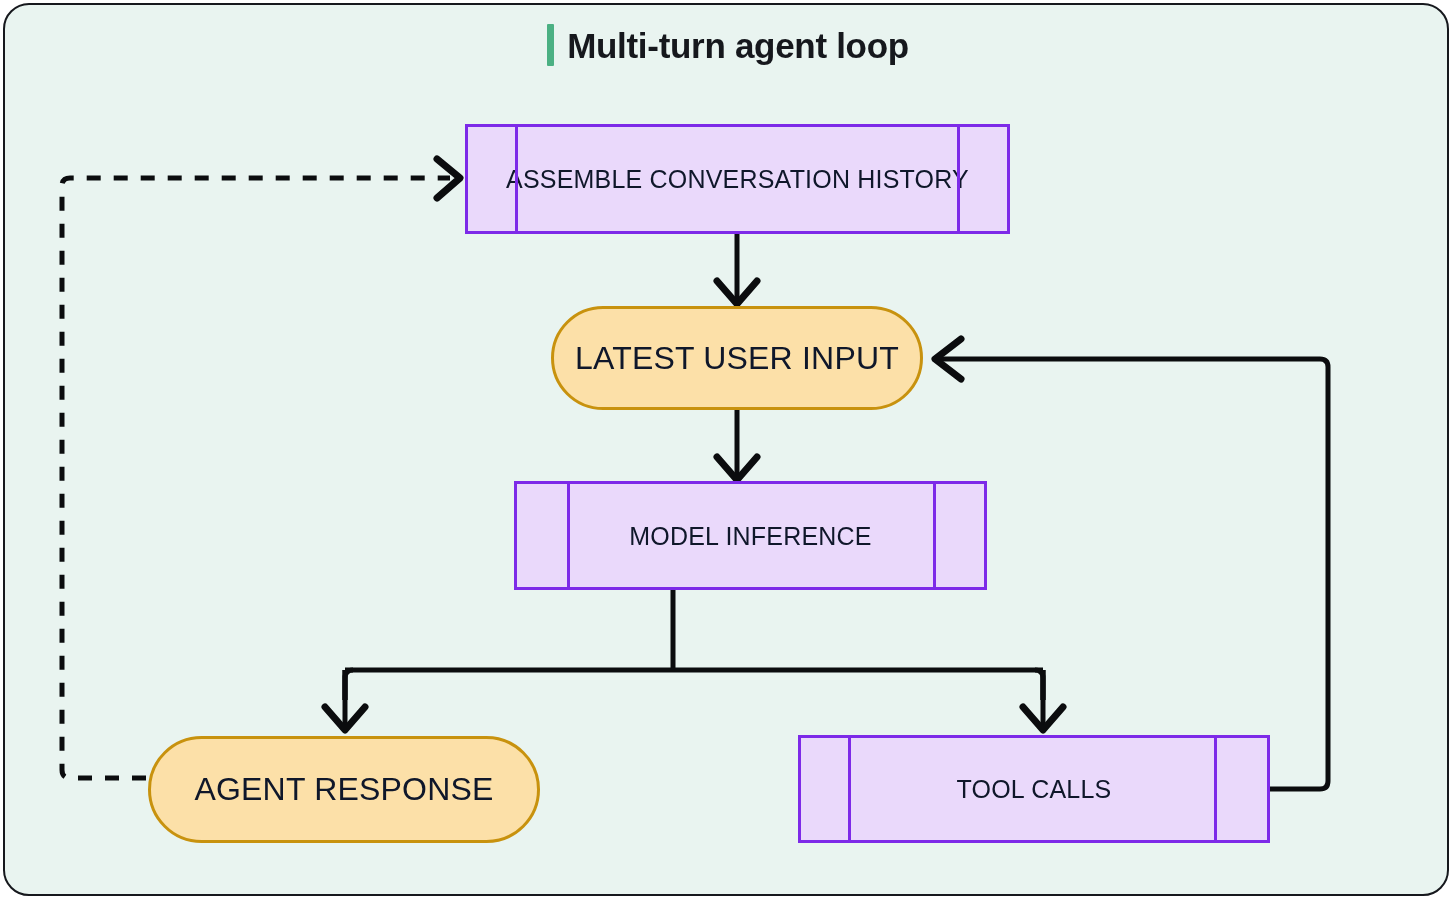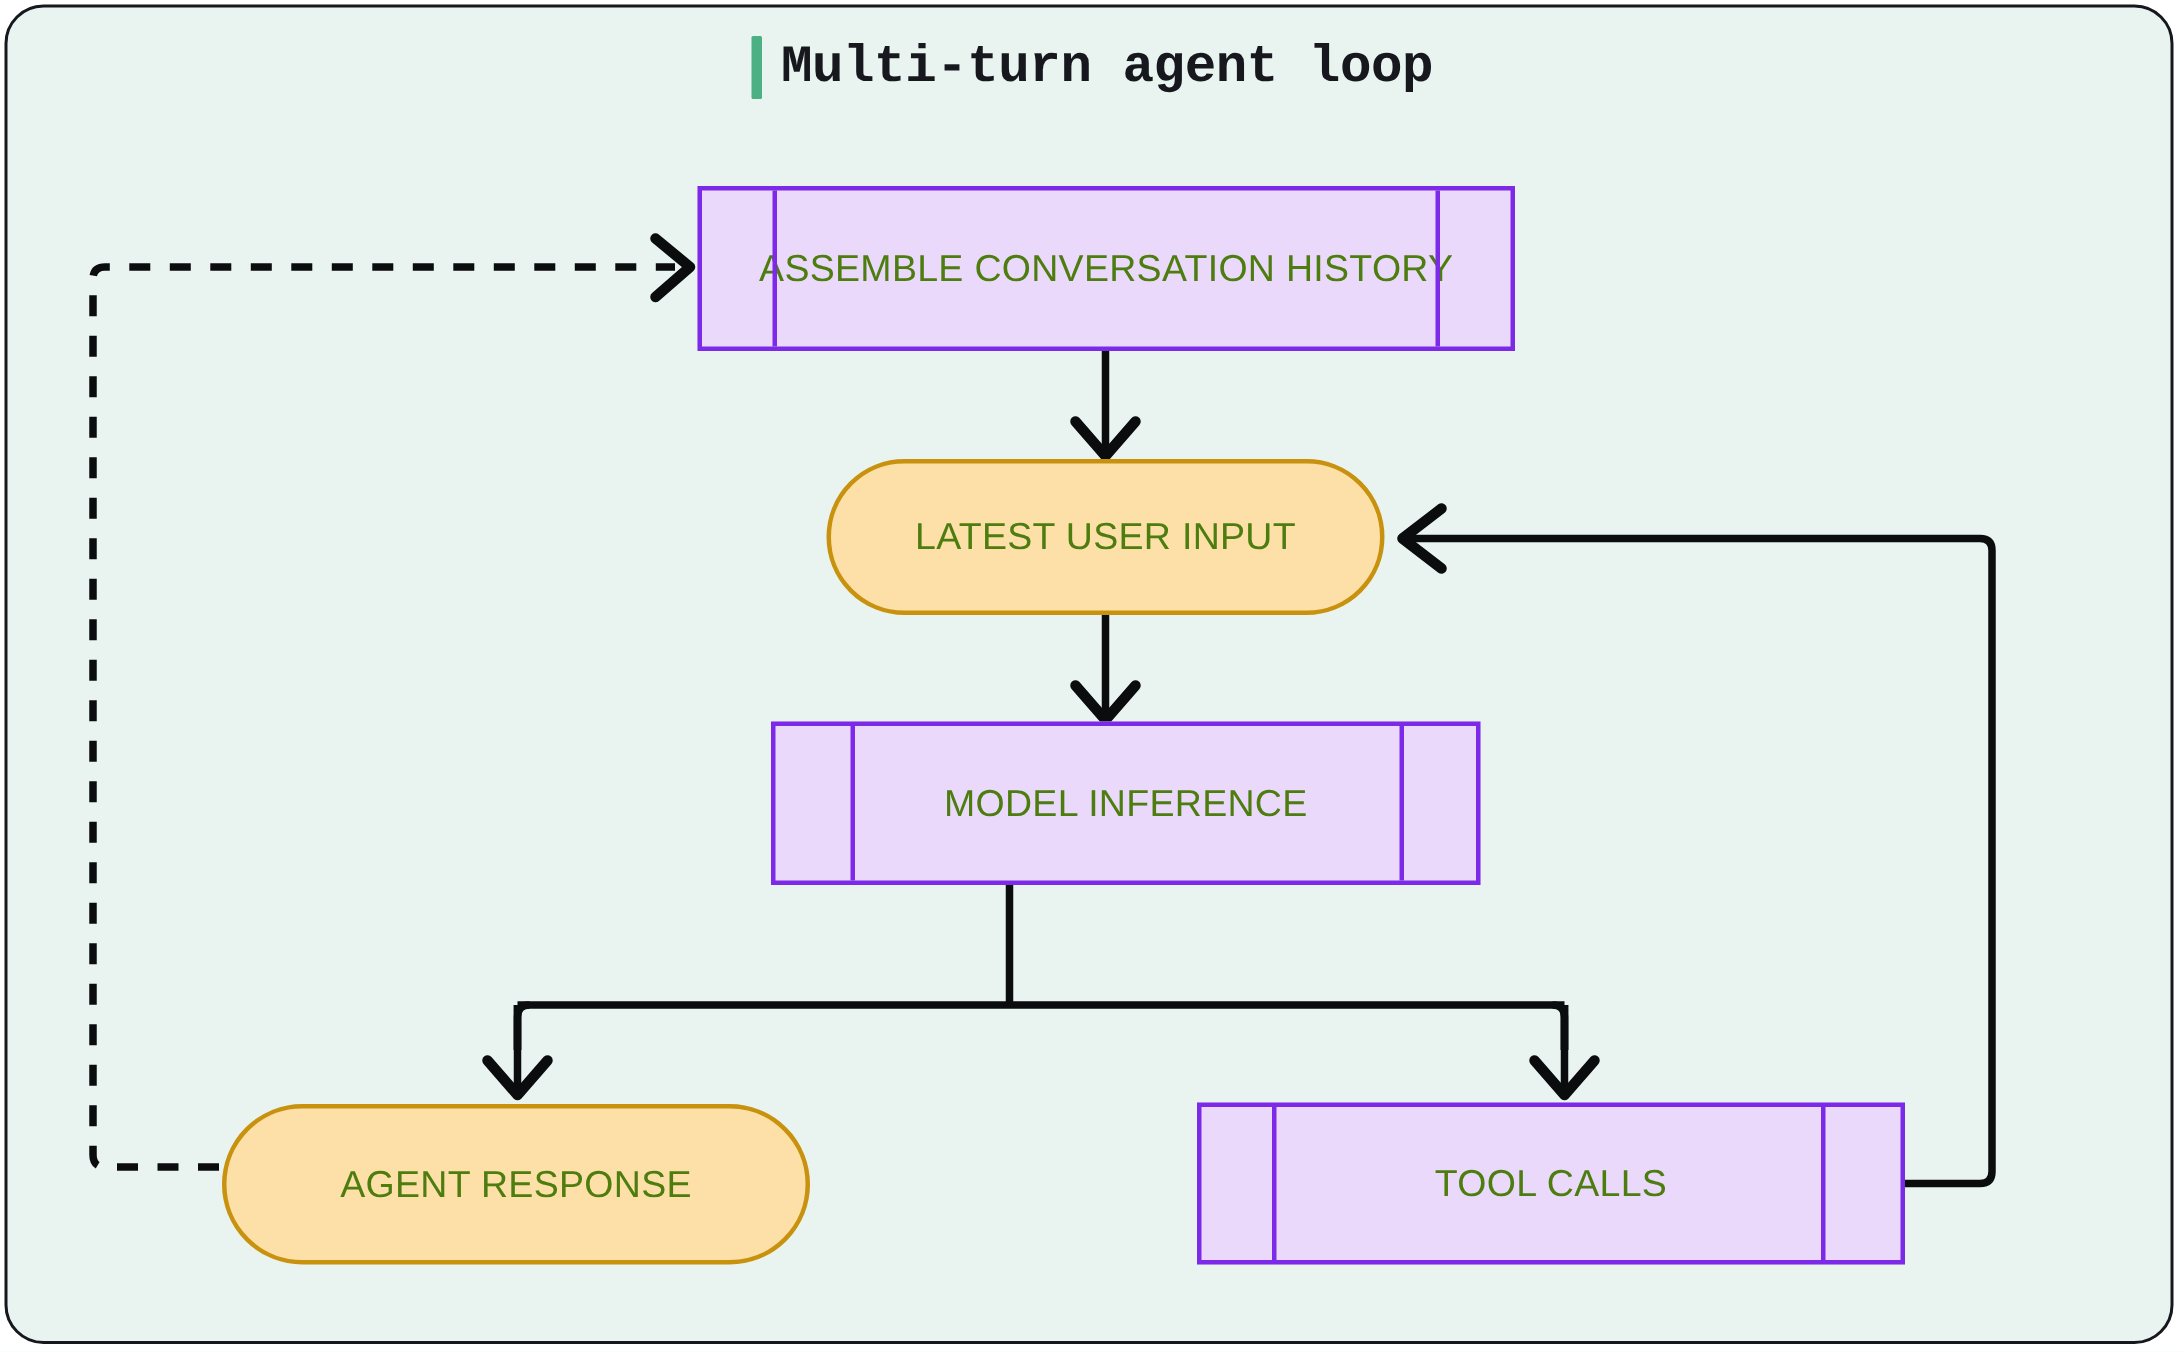--- a/index.html
+++ b/index.html
@@ -31,21 +31,20 @@
   
   .title-wrap {
     position: absolute;
     left: 0;
     top: 24px;
     width: 1456px;
     display: flex;
     justify-content: center;
     align-items: center;
     gap: 13px;
-    font-family: Liberation Mono, monospace;
   }
   .title-bar {
     width: 7px;
     height: 42px;
     background: #4bb083;
     border-radius: 1px;
     flex: none;
   }
   .title-text {
     font-size: 35px;
@@ -67,21 +66,21 @@
   .node {
     position: absolute;
     box-sizing: border-box;
     display: flex;
     align-items: center;
     justify-content: center;
     text-align: center;
   }
   .node-label {
     font-size: 25px;
-    color: #4d7c0f;
+    color: #0f172a;
     line-height: 1.2;
     letter-spacing: 0.2px;
     padding: 0 10px;
     text-align: right;
   }
   
   .subroutine {
     background: #ead9fb;
     border: 3px solid #7d2ae8;
   }
@@ -91,21 +90,21 @@
     bottom: 0;
     width: 0;
     border-left: 3px solid #7d2ae8;
   }
   
   .terminator {
     background: #fce0a8;
     border: 3.5px solid #c8920e;
     border-radius: 999px;
   }
-  .terminator .node-label { font-size: 25px; }
+  .terminator .node-label { font-size: 32px; }
 </style>
 </head>
 <body>
 
 <div id="canvas">
 
   <div class="frame"></div>
 
   <div class="title-wrap">
     <div class="title-bar"></div>

